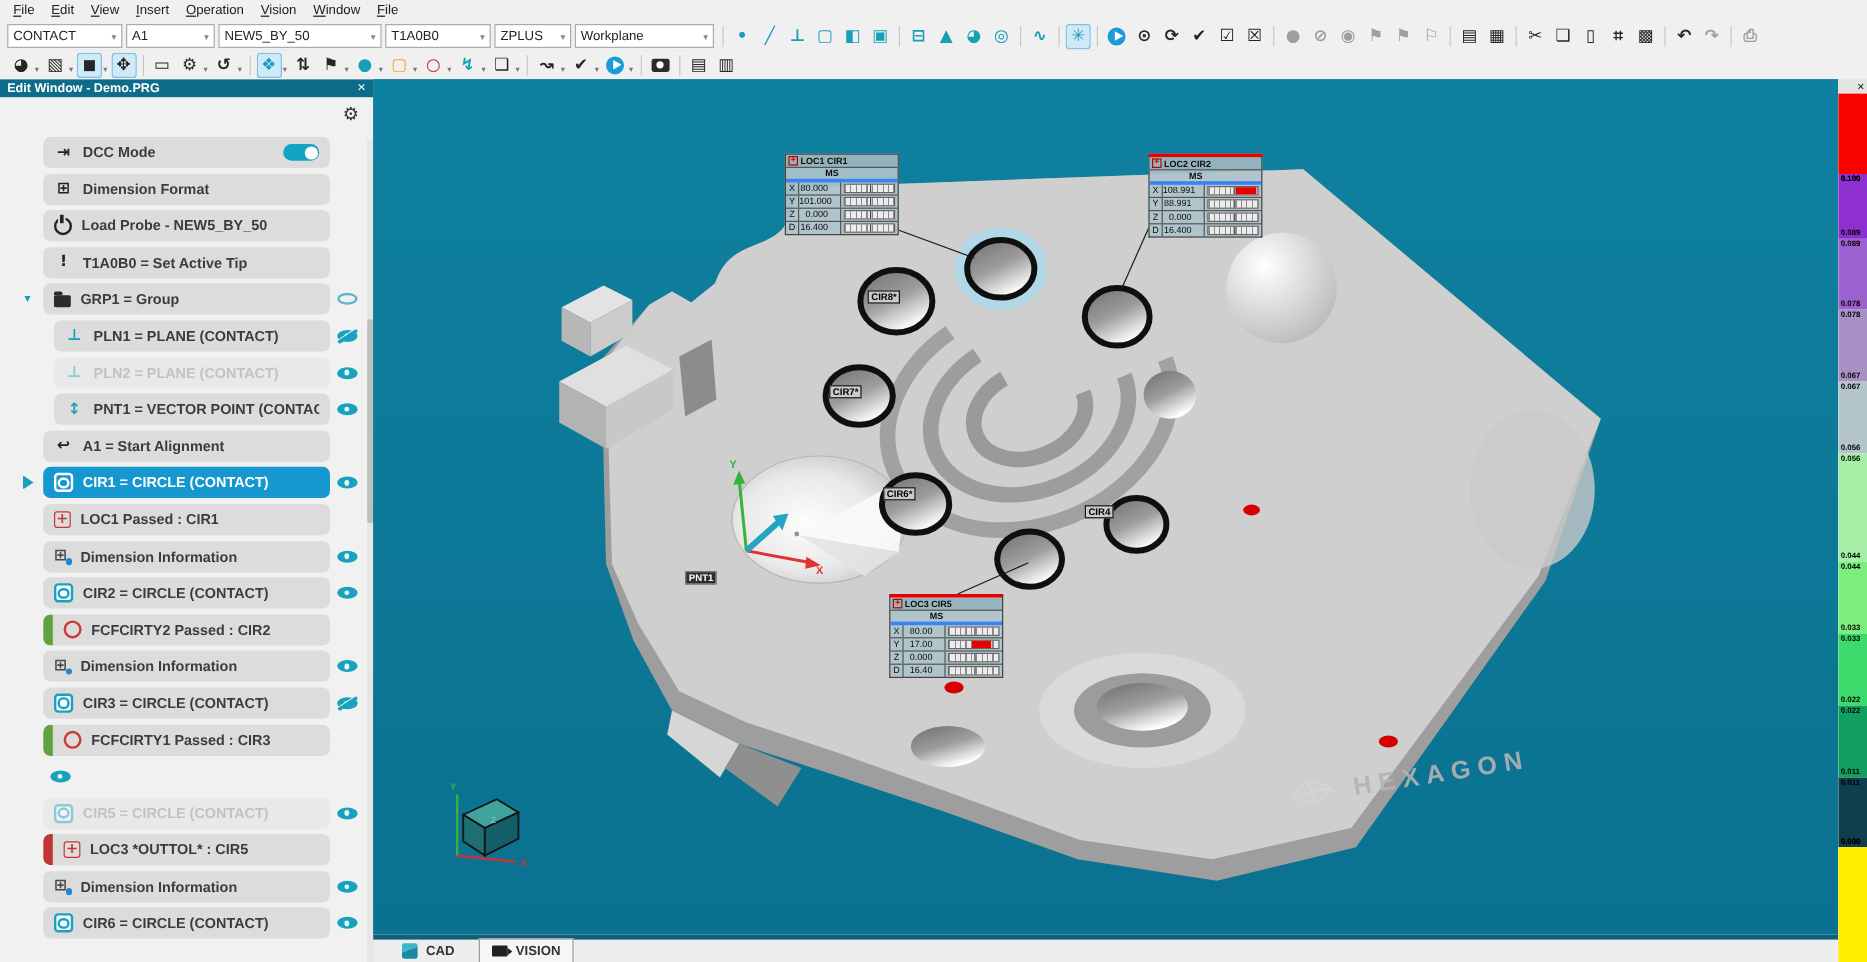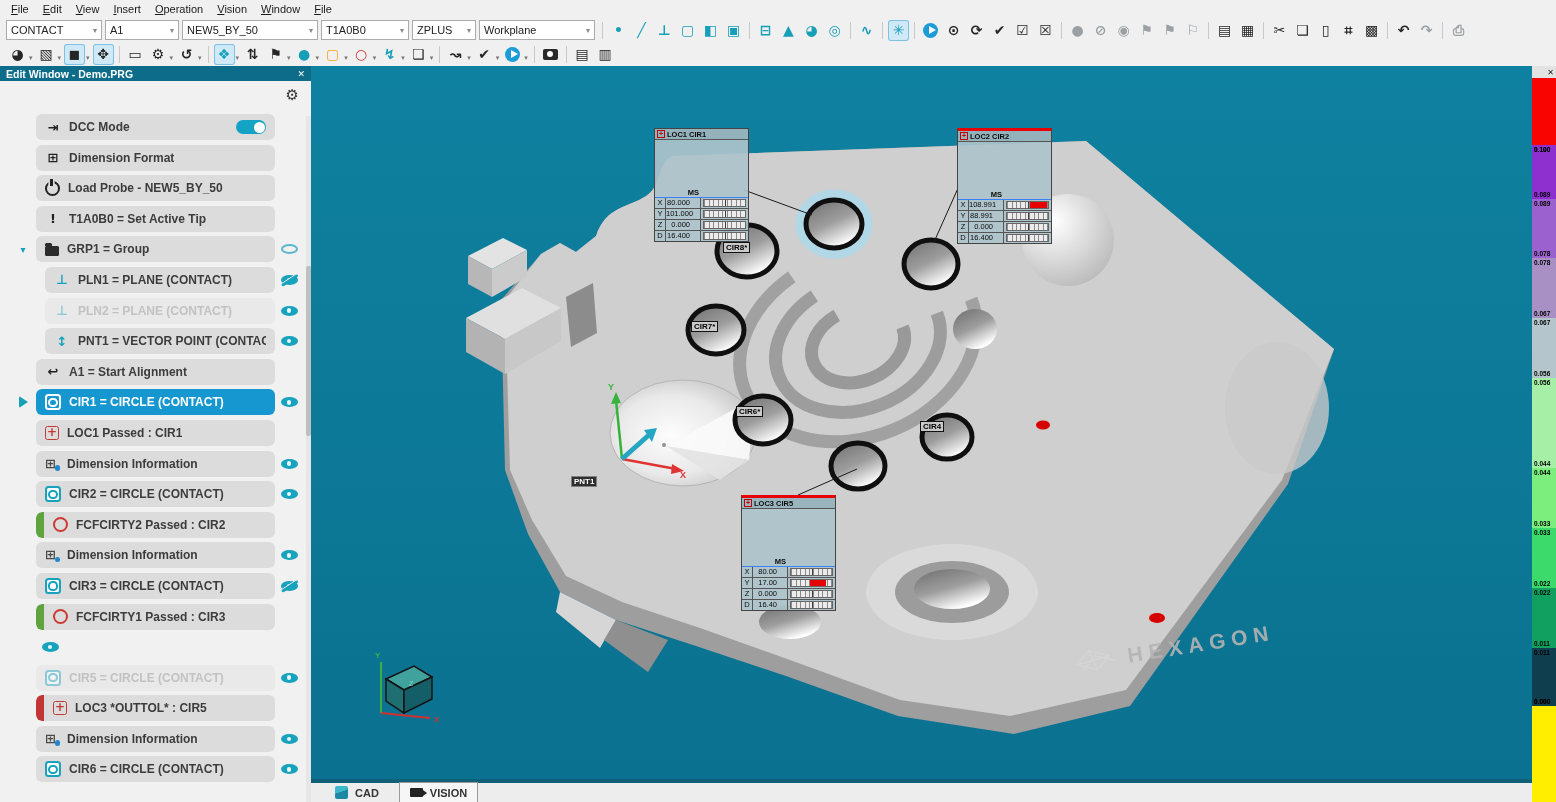--- a/index.html
+++ b/index.html
@@ -98,21 +98,21 @@
   .vlabel{position:absolute;font-size:8px;line-height:9px;background:rgba(205,205,205,.95);
           border:1px solid #111;color:#000;padding:0 2px;font-weight:bold;z-index:5;}
   .vlabel.dark{background:#2e2e2e;color:#fff;border-color:#808080;}
   .ann{position:absolute;width:93px;background:rgba(173,195,203,.92);border:1px solid #444;
        font-size:7.5px;color:#0b0b0b;z-index:6;}
   .ann.alert{border-top:3px solid #e60000;}
   .ann-h{display:flex;align-items:center;gap:2px;height:10px;border-bottom:1px solid #555;
          padding:0 2px;font-weight:bold;background:rgba(140,170,180,.6);}
   .ann-h .sq{width:6px;height:6px;border:1px solid #c00000;flex:none;position:relative;}
   .ann-h .sq::after{content:"+";position:absolute;left:0;top:-1.5px;color:#c00000;font-size:7px;line-height:7px;width:6px;text-align:center;}
-  .ann-ms{display:grid;grid-template-columns:11px 35px 1fr;height:9px;border-bottom:1px solid #3b82f6;align-items:center;margin-top:48px;}
+  .ann-ms{display:grid;grid-template-columns:11px 35px 1fr;height:9px;border-bottom:3px solid #3b82f6;align-items:center;}
   .ann-ms span{grid-column:2;text-align:right;padding-right:2px;font-weight:bold;}
   .ann-r{display:grid;grid-template-columns:11px 35px 1fr;align-items:center;height:10px;border-bottom:1px solid #555;}
   .ann-r:last-child{border-bottom:none;}
   .ann-r .ax{border-right:1px solid #555;text-align:center;height:100%;line-height:10px;}
   .ann-r .vv{text-align:right;padding-right:10px;border-right:1px solid #555;height:100%;line-height:10px;}
   .ann-r .bw{padding:0 2px;}
   .bar{position:relative;height:6px;background:#ececec;border:1px solid #666;
        background-image:repeating-linear-gradient(90deg,#8a8a8a 0 1px,transparent 1px 4.5px);}
   .bar .mid{position:absolute;left:50%;top:0;bottom:0;width:1.5px;background:#3d3d3d;}
   .bar .red{position:absolute;top:0;bottom:0;background:#e60000;}
@@ -705,21 +705,21 @@
         <path d="M386,679 L414,666 L432,677 L404,690 Z" fill="rgba(72,168,158,0.88)" stroke="#141414" stroke-width="1.5"></path>
         <path d="M386,679 L404,690 L404,713 L386,701 Z" fill="rgba(34,110,112,0.92)" stroke="#141414" stroke-width="1.5"></path>
         <path d="M404,690 L432,677 L432,699 L404,713 Z" fill="rgba(22,92,100,0.92)" stroke="#141414" stroke-width="1.5"></path>
         <text x="409" y="686" font-size="7" fill="#7fd4d4">Z</text>
         <line x1="381" y1="713" x2="381" y2="662" stroke="#3fae3f" stroke-width="2"></line>
         <text x="375" y="658" font-size="8" font-weight="bold" fill="#3fae3f">Y</text>
         <line x1="381" y1="713" x2="430" y2="718" stroke="#d23030" stroke-width="2"></line>
         <text x="434" y="722" font-size="8" font-weight="bold" fill="#d23030">X</text>
       </g>
     </svg>
-  <div class="vlabel" style="left: 412px; top: 176px;">CIR8*</div><div class="vlabel" style="left: 380px; top: 255px;">CIR7*</div><div class="vlabel" style="left: 425px; top: 340px;">CIR6*</div><div class="vlabel" style="left: 609px; top: 355px;">CIR4</div><div class="vlabel dark" style="left: 260px; top: 410px;">PNT1</div><div class="ann" style="left: 343px; top: 62px;">
+  <div class="vlabel" style="left: 412px; top: 176px;">CIR8*</div><div class="vlabel" style="left: 380px; top: 255px;">CIR7*</div><div class="vlabel" style="left: 425px; top: 340px;">CIR6*</div><div class="vlabel" style="left: 593px; top: 355px;">CIR4</div><div class="vlabel dark" style="left: 260px; top: 410px;">PNT1</div><div class="ann" style="left: 343px; top: 62px;">
         <div class="ann-h">
           <span class="sq"></span>
           <span>LOC1 CIR1</span>
         </div>
         <div class="ann-ms">
           <span>MS</span>
         </div>
         <div class="ann-r">
           <span class="ax">X</span>
           <span class="vv">80.000</span>

